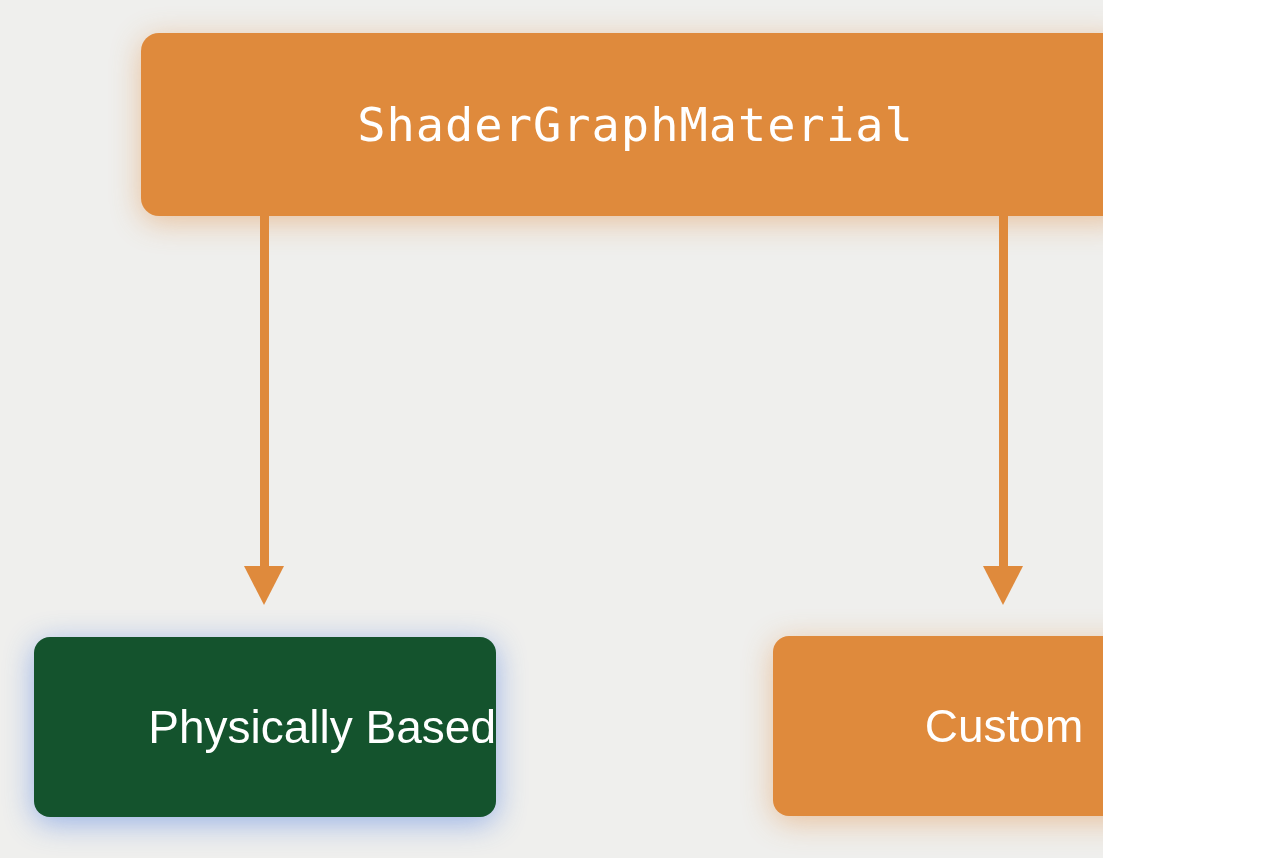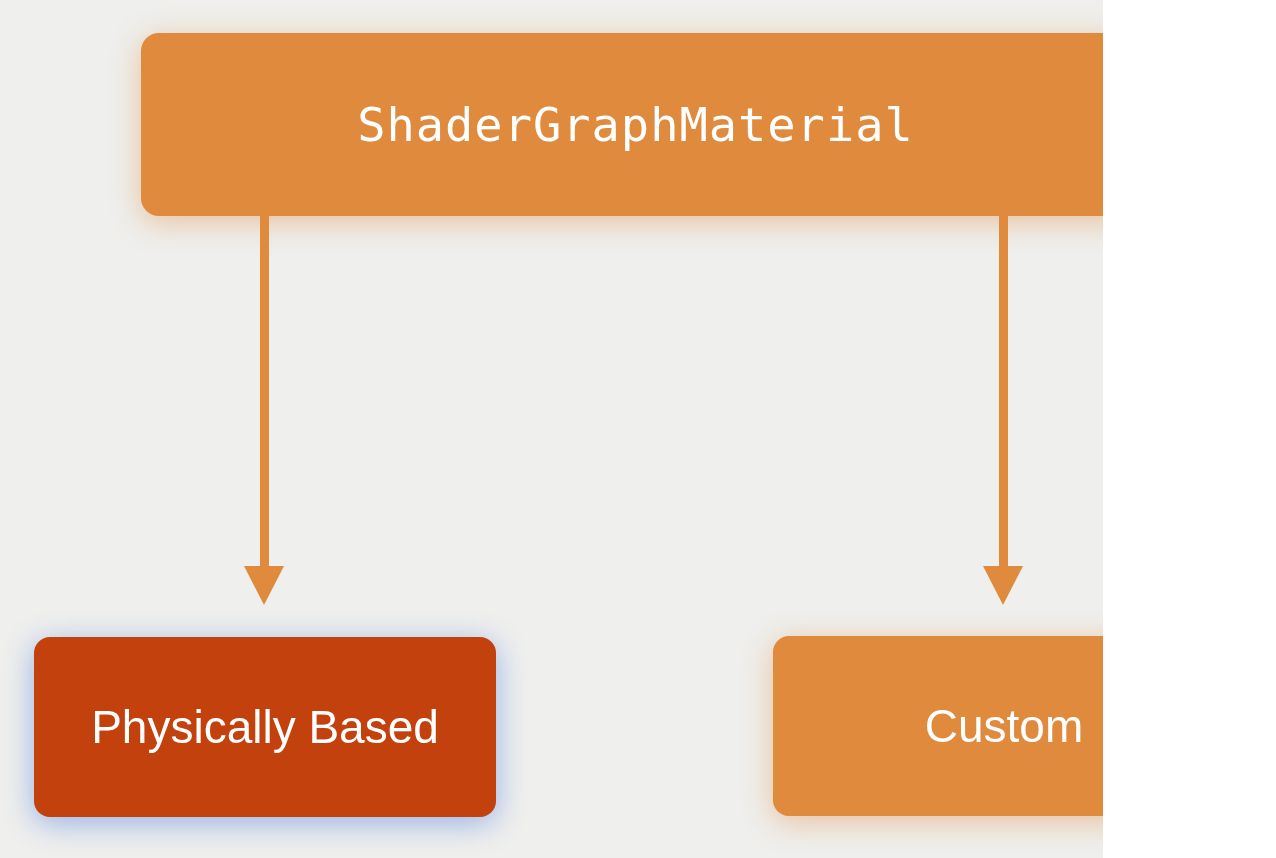--- a/index.html
+++ b/index.html
@@ -96,21 +96,21 @@
   <div class="arrow arrow-left">
     <div class="arrow-line" style="background-color: rgb(223, 138, 60);"></div>
     <div class="arrow-head" style="background-color: rgb(223, 138, 60);"></div>
   </div>
 
   <div class="arrow arrow-right">
     <div class="arrow-line" style="background-color: rgb(223, 138, 60);"></div>
     <div class="arrow-head" style="background-color: rgb(223, 138, 60);"></div>
   </div>
 
-  <div class="node child-node blue-node" style="background-color: #c2410c;">
+  <div class="node child-node blue-node" style="background-color: #14532d; justify-content: flex-end;">
     <span class="label" style="color: rgb(255, 255, 255);">Physically Based</span>
   </div>
 
   <div class="node child-node orange-node" style="background-color: rgb(223, 138, 60);">
     <span class="label" style="color: rgb(255, 255, 255);">Custom</span>
   </div>
 
 </div>
 
 </body></html>

